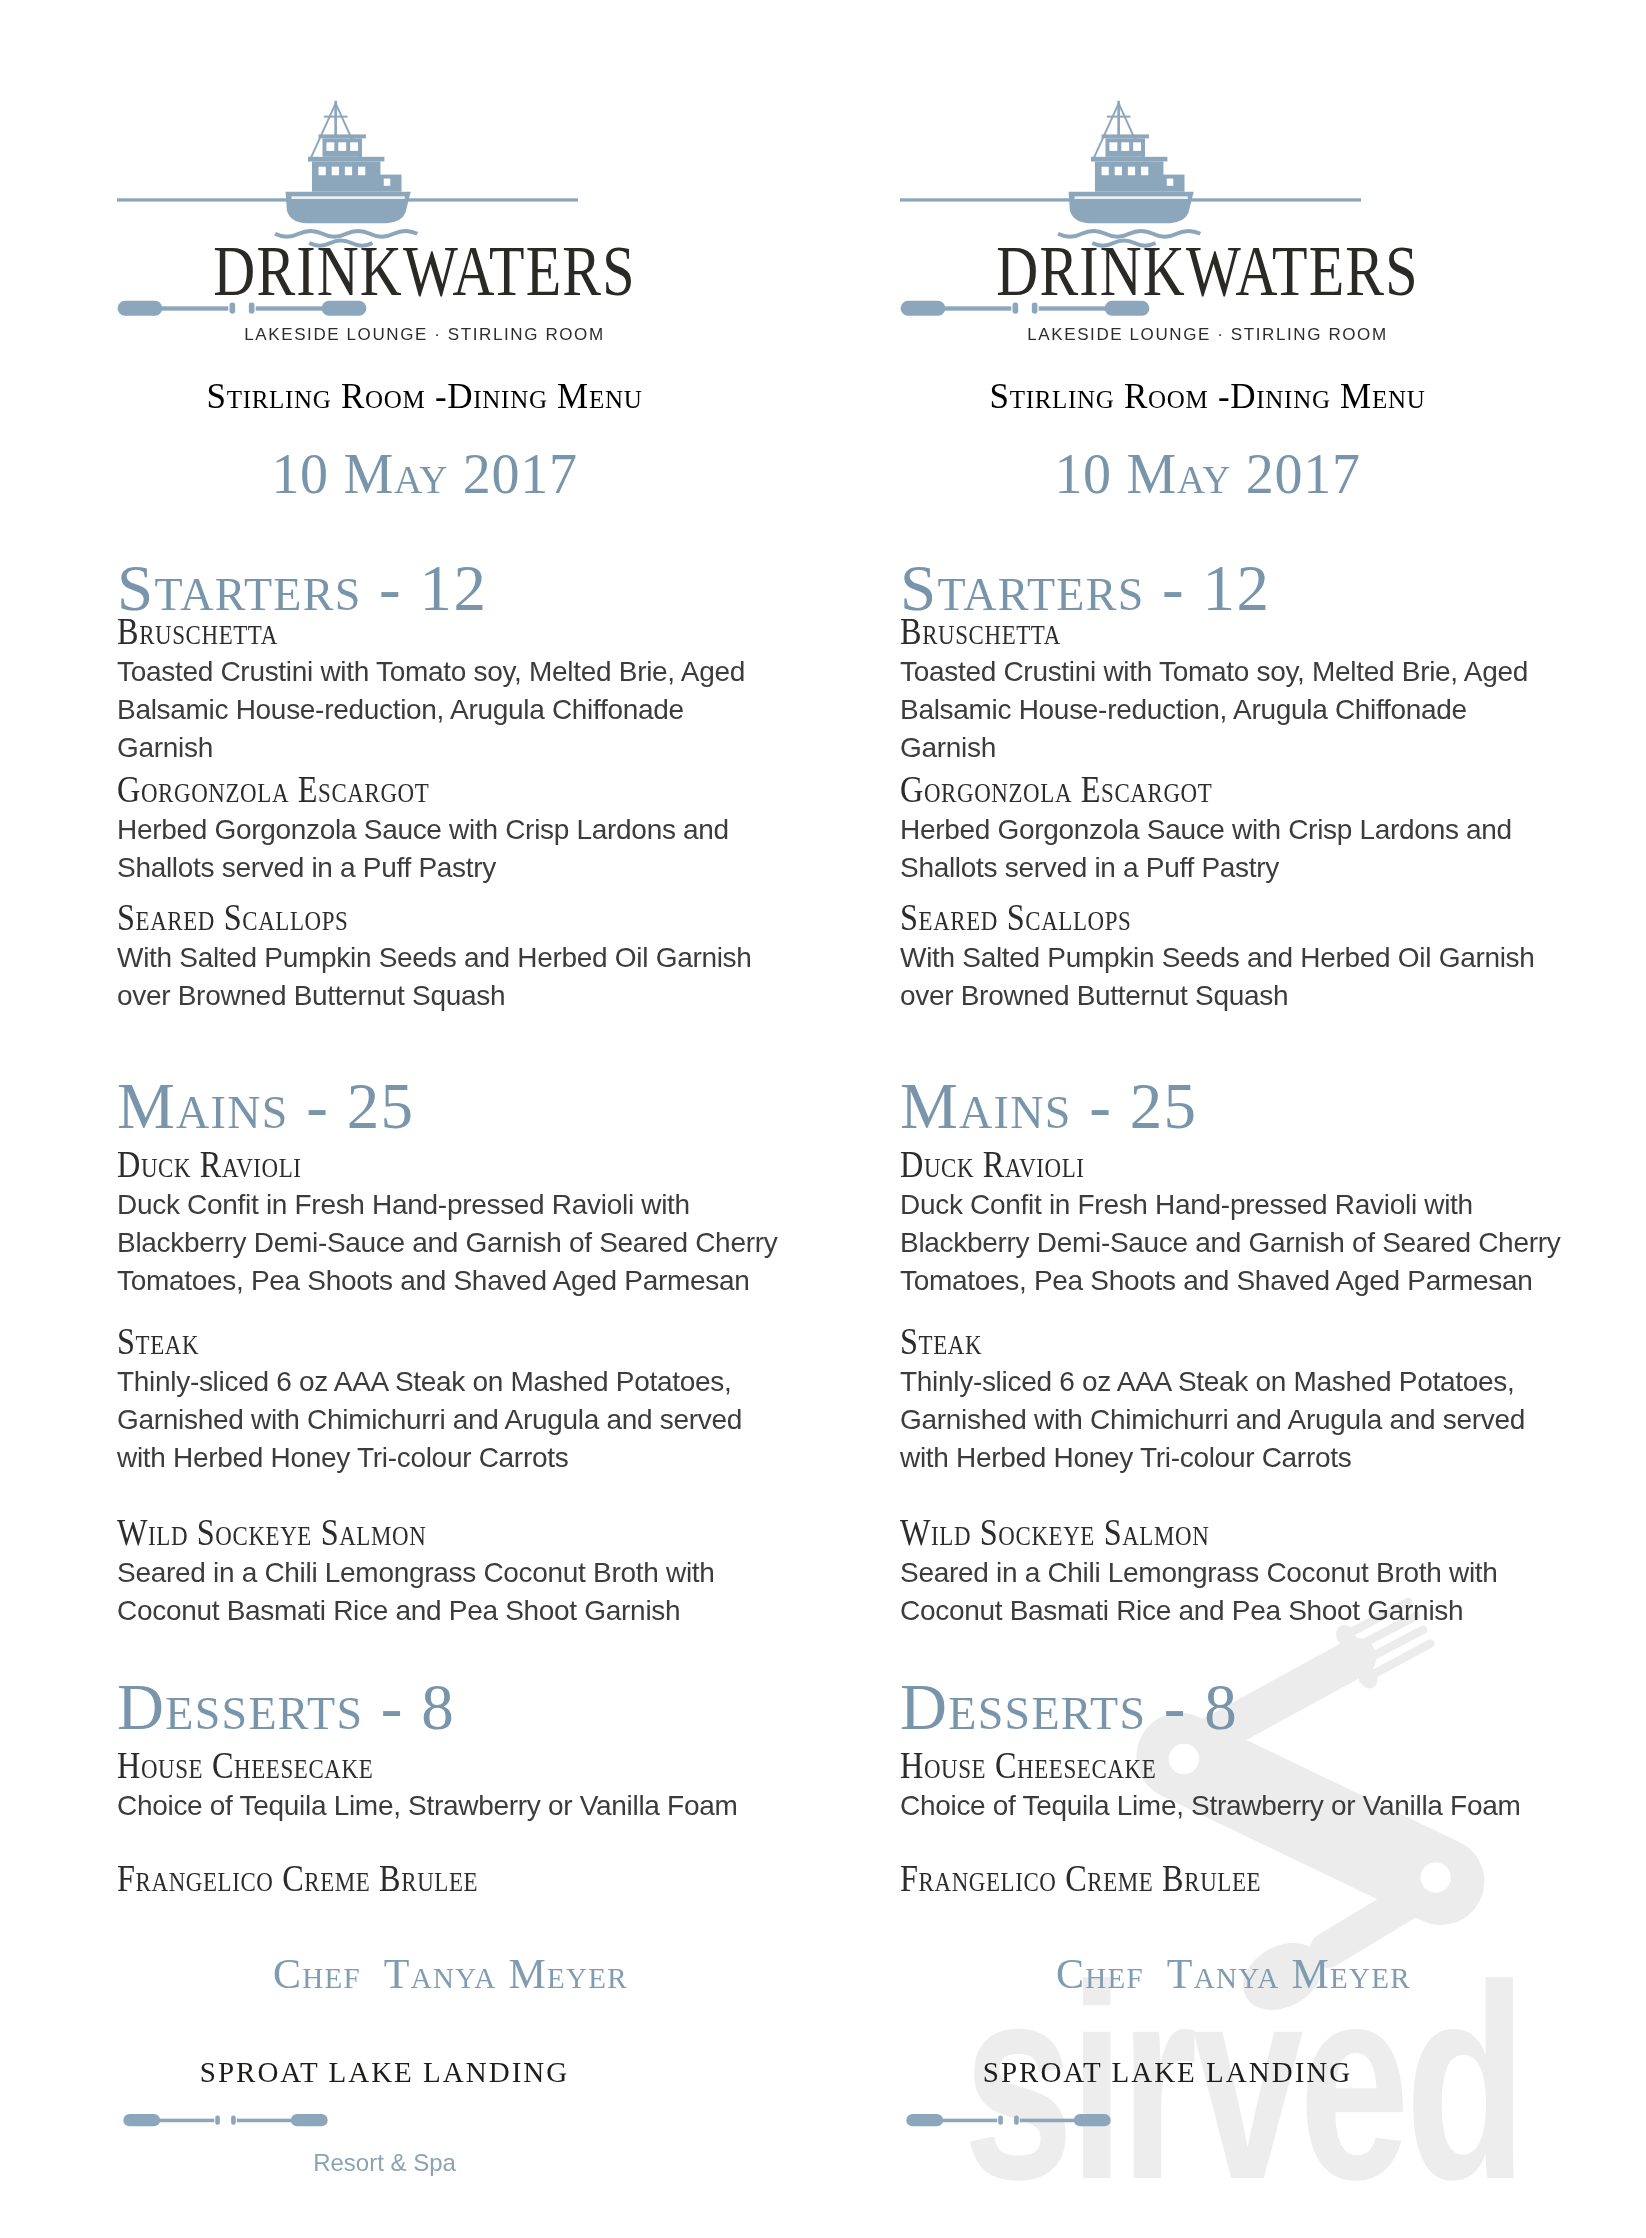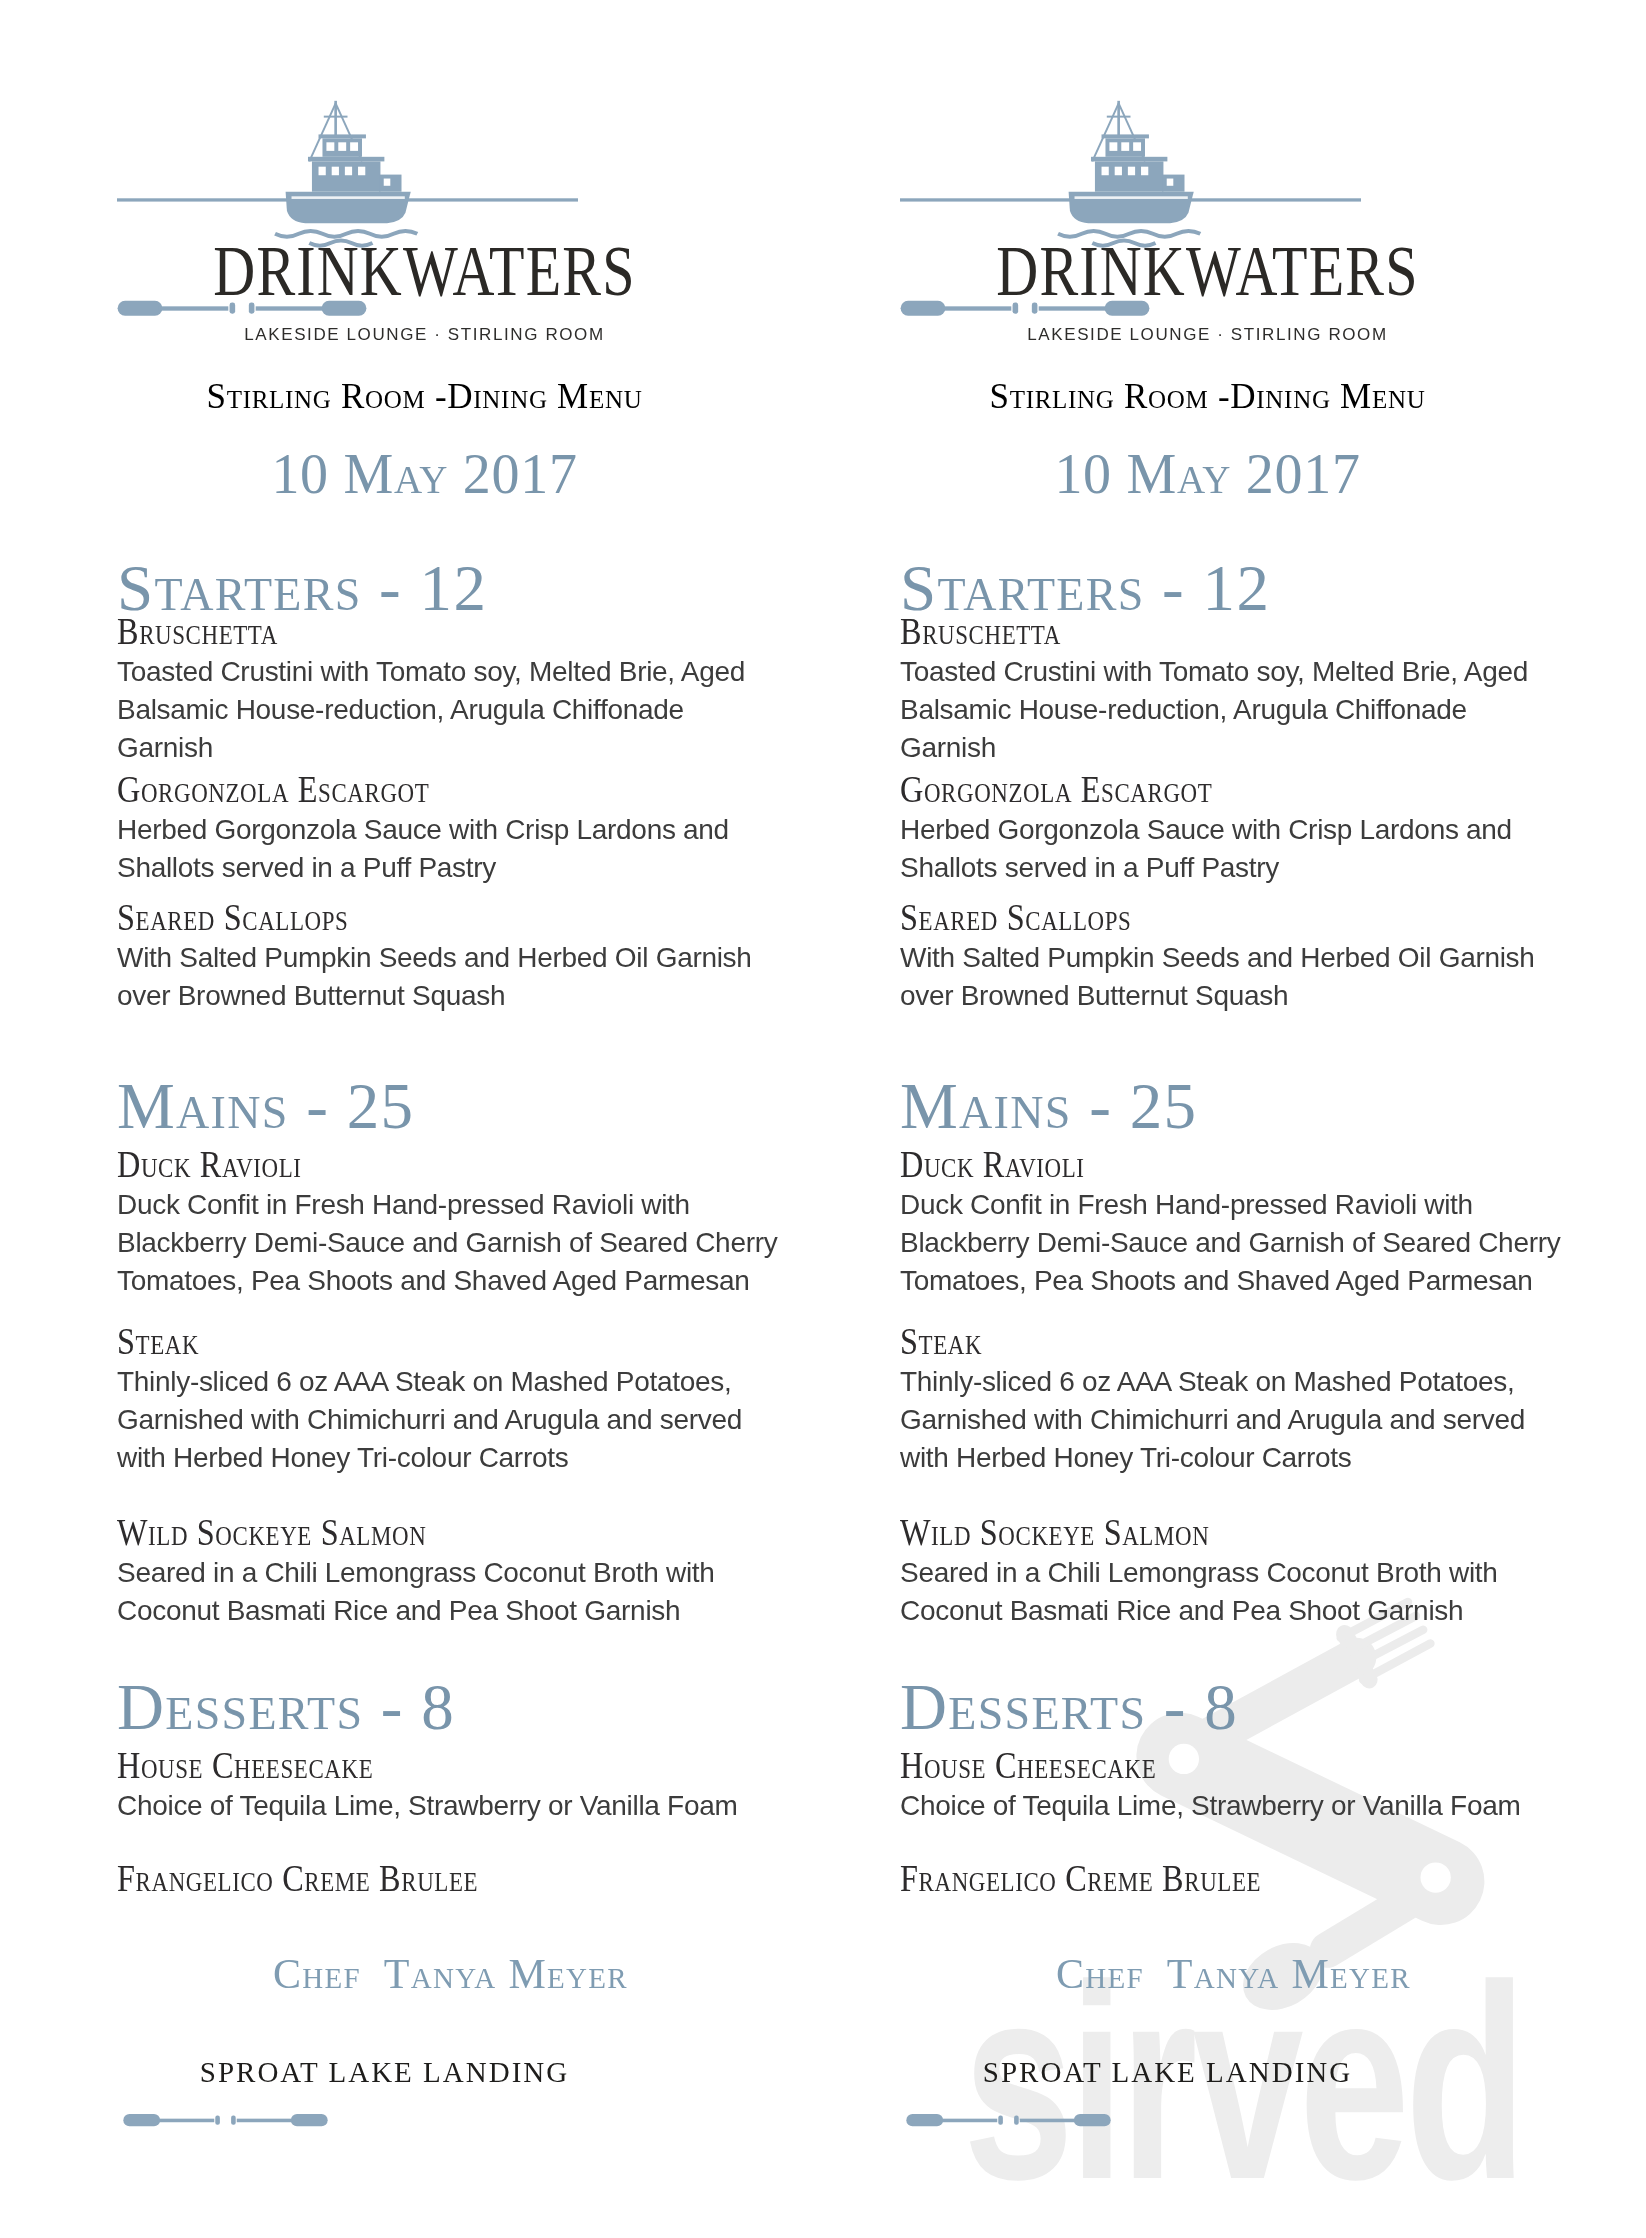--- a/index.html
+++ b/index.html
@@ -144,20 +144,21 @@
   <svg class="f-oars" width="217" height="18.4" viewBox="0 0 400 36">
     <g fill="#8ca6bc">
       <rect x="0" y="6" width="72" height="24" rx="12"></rect>
       <rect x="66" y="15" width="112" height="7"></rect>
       <rect x="180" y="9" width="9" height="18" rx="4"></rect>
       <rect x="211" y="9" width="9" height="18" rx="4"></rect>
       <rect x="222" y="15" width="112" height="7"></rect>
       <rect x="328" y="6" width="72" height="24" rx="12"></rect>
     </g>
   </svg>
+  <div class="f-sub center">Resort &amp; Spa</div>
 </section>
 
 <section class="col" style="left:900px">
   <svg class="boat" width="461" height="198" viewBox="0 0 700 300">
     <g fill="#8ca6bc">
       <rect x="0" y="196" width="700" height="5"></rect>
       <rect x="330" y="48" width="4" height="54"></rect>
       <line x1="332" y1="52" x2="292" y2="140" stroke="#8ca6bc" stroke-width="3"></line>
       <line x1="332" y1="52" x2="372" y2="140" stroke="#8ca6bc" stroke-width="3"></line>
       <line x1="314" y1="72" x2="350" y2="72" stroke="#8ca6bc" stroke-width="3"></line>

